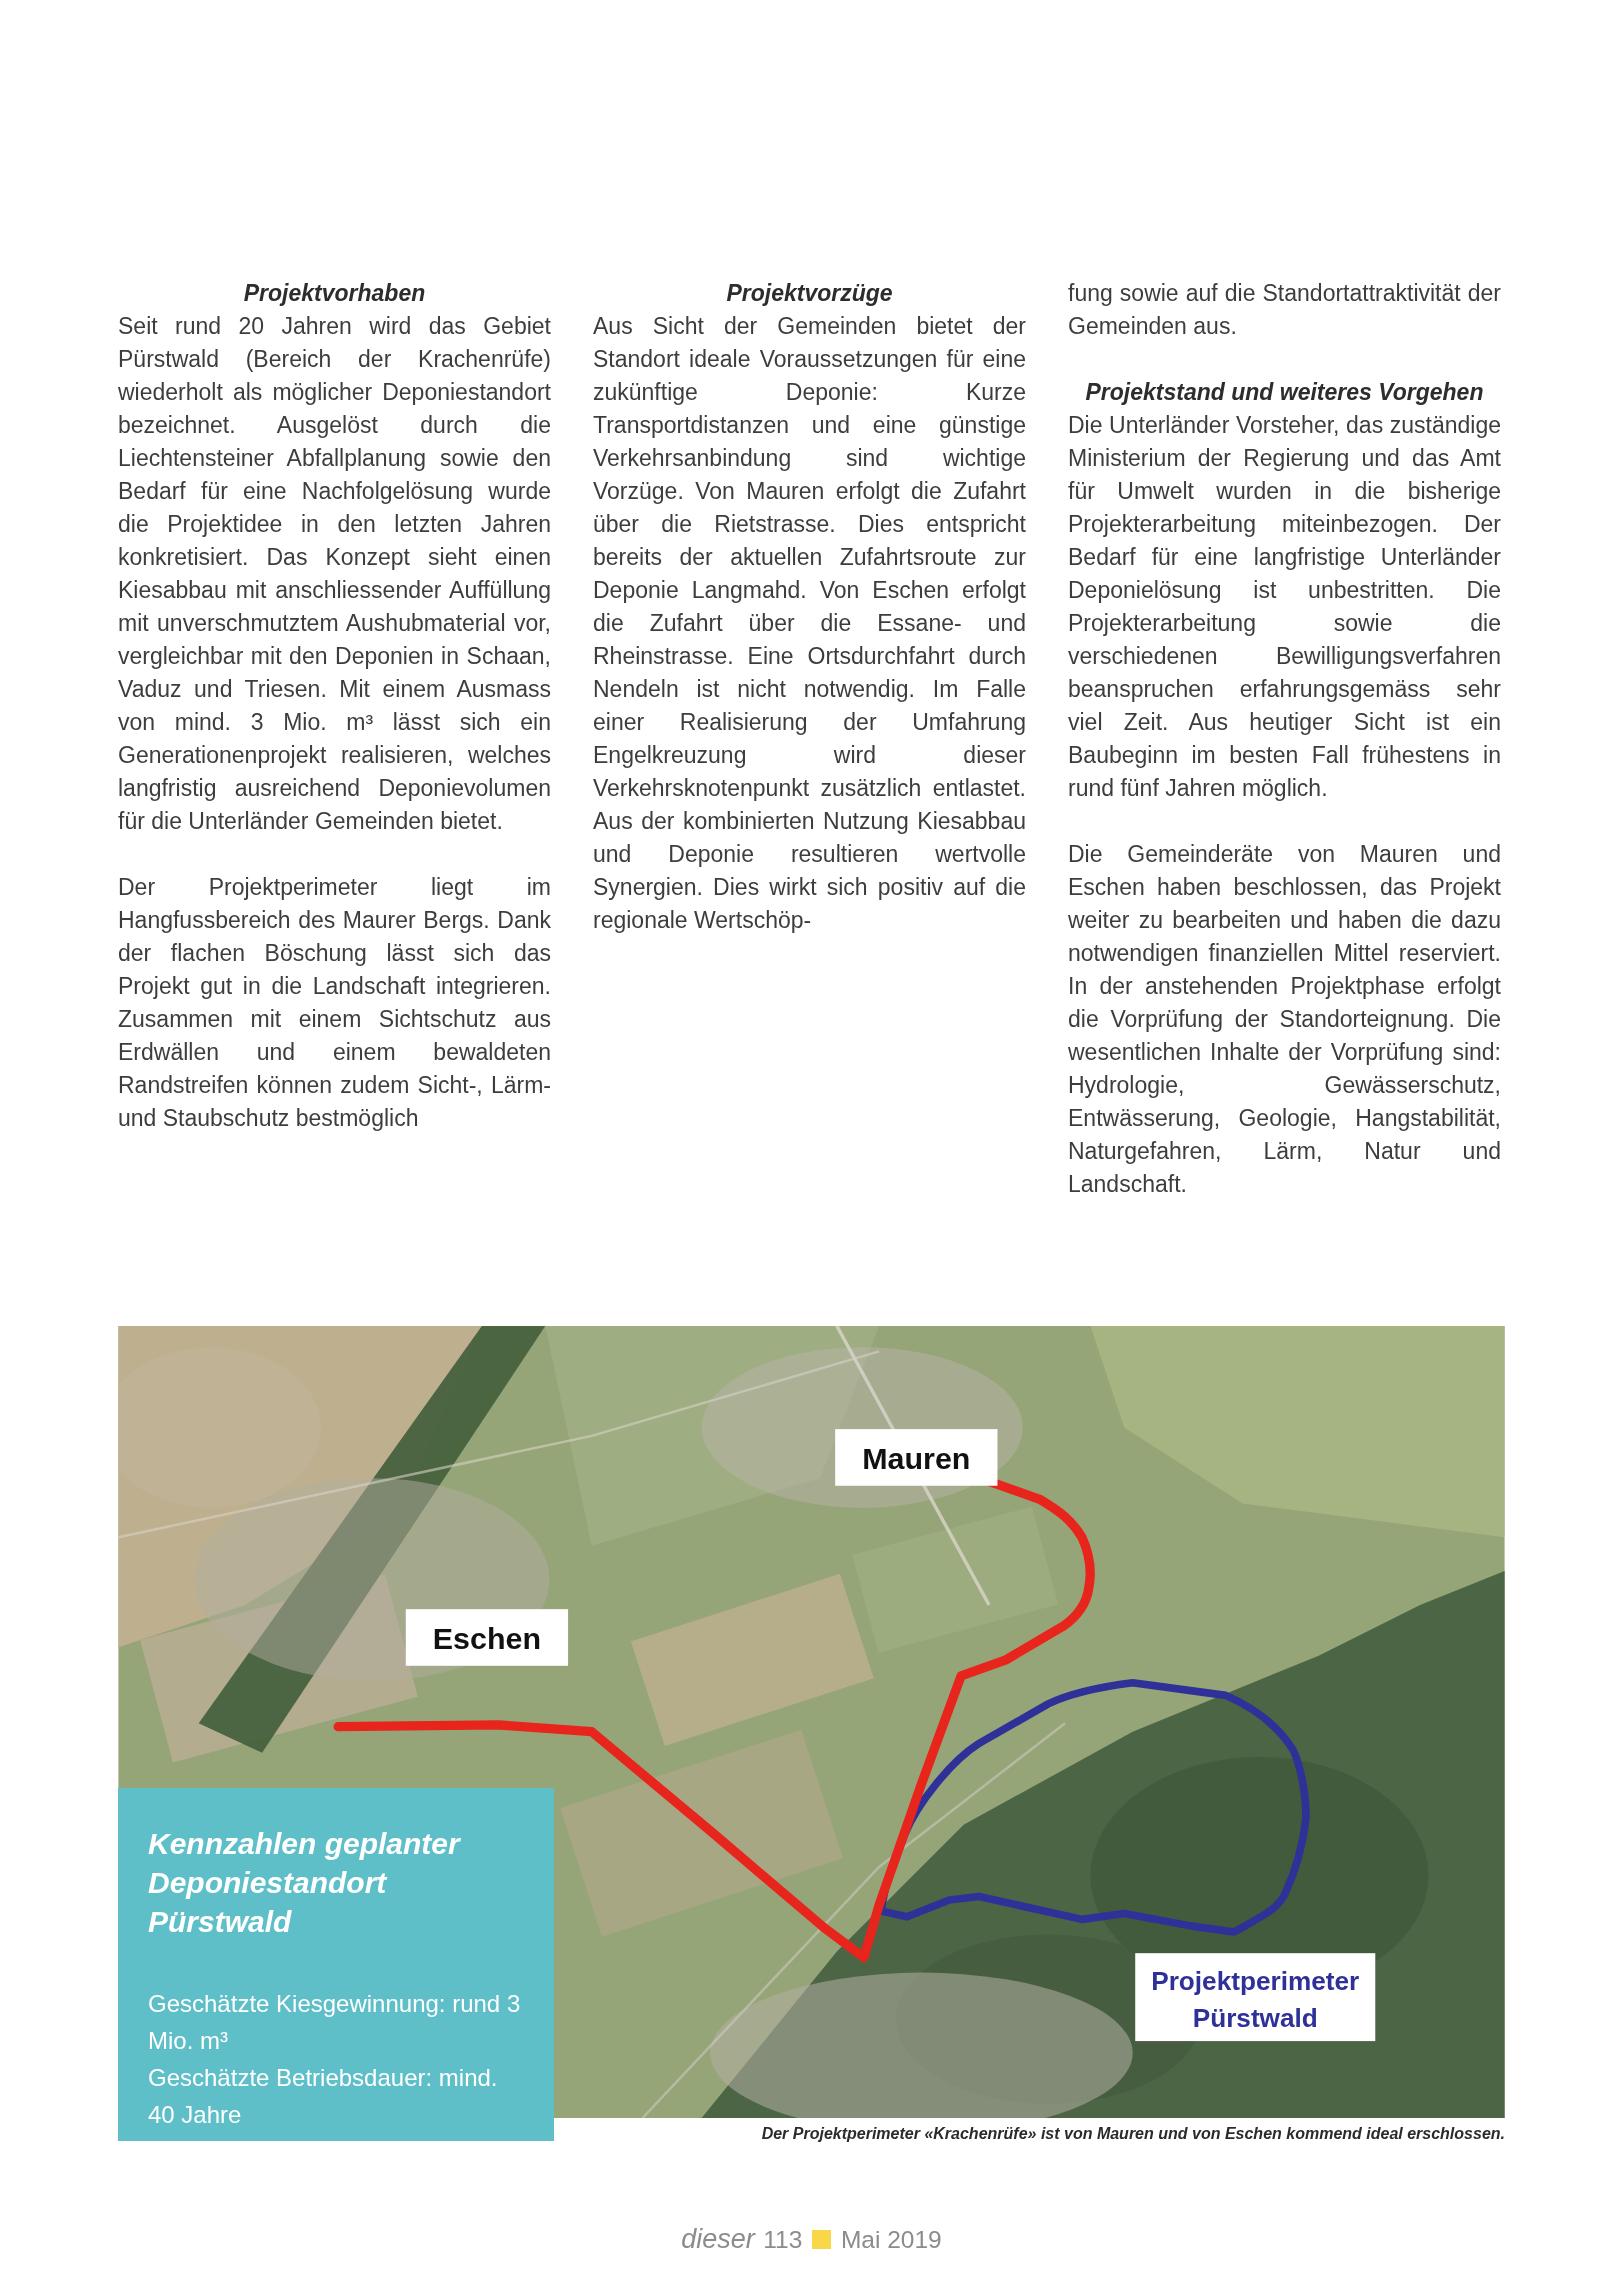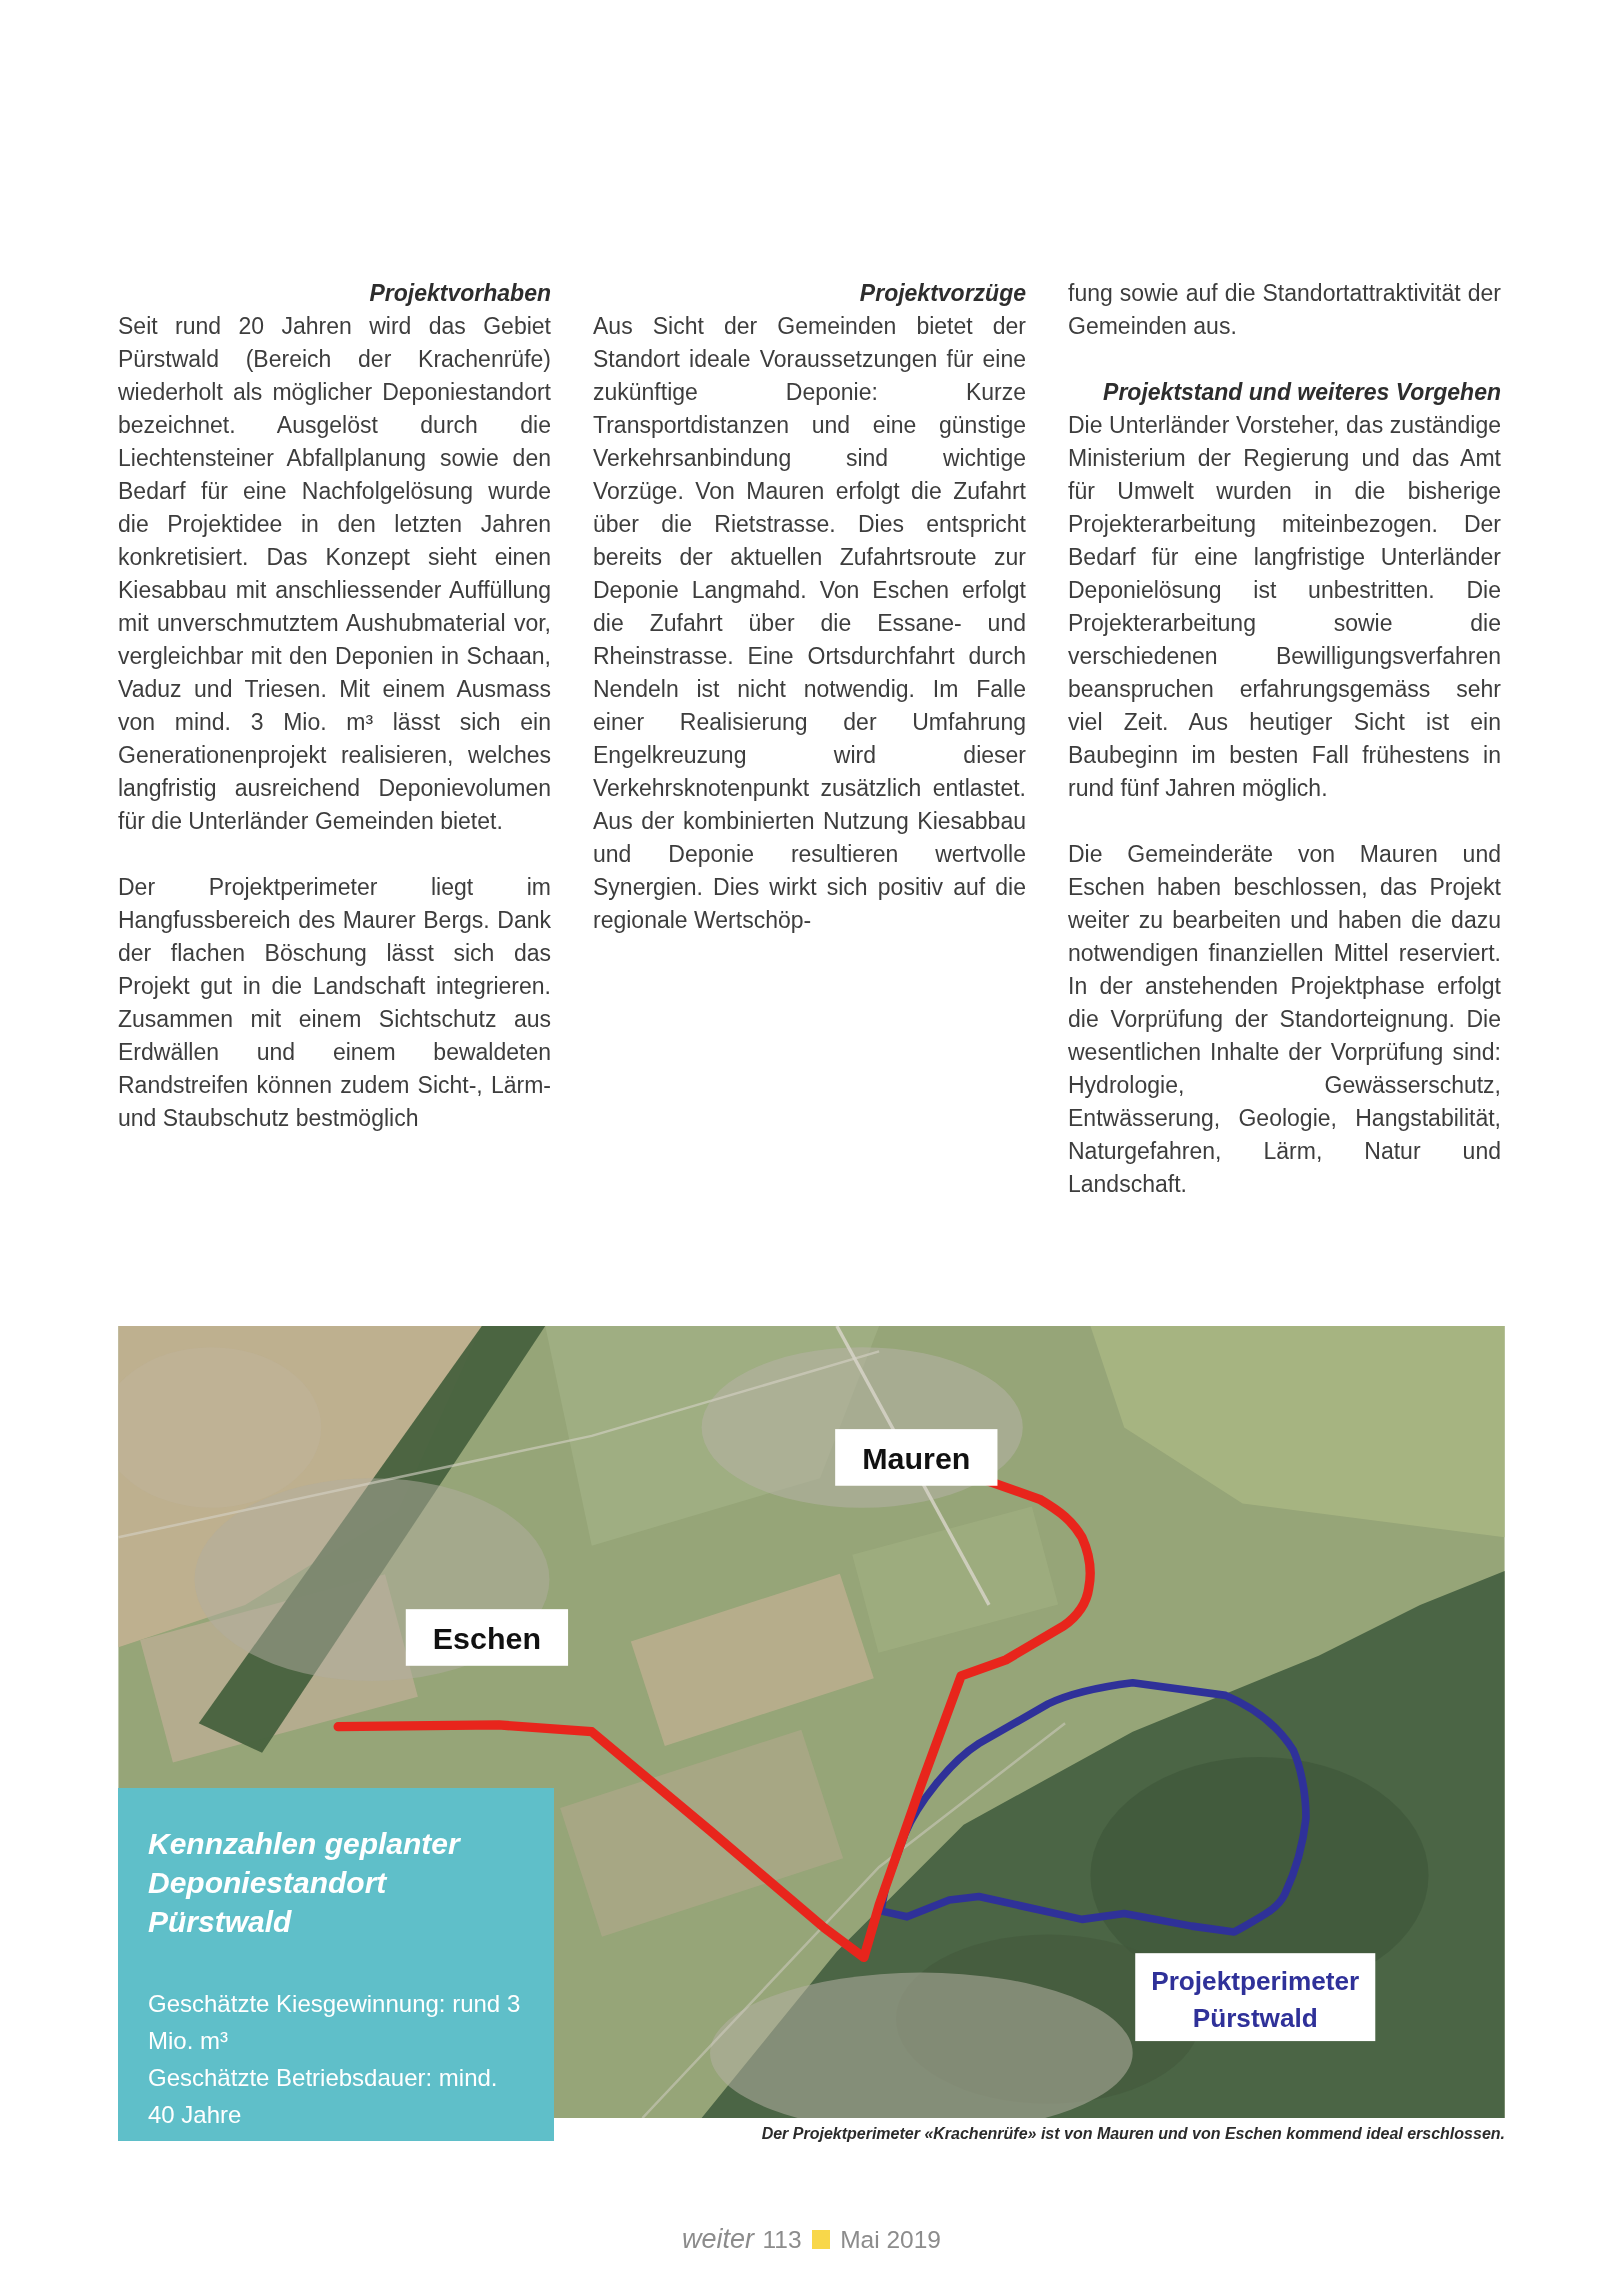--- a/index.html
+++ b/index.html
@@ -10,21 +10,21 @@
             font-size:34px;font-weight:300;letter-spacing:0.4px;}
   .pagehead .num{color:var(--pgray,#8d8478);}
   .pagehead .sep{color:#8f8f8f;padding:0 13.5px;font-weight:200;}
   .pagehead .sect{color:var(--accent,#58b6c8);}
   
   .col{position:absolute;top:277px;width:433px;font-size:23px;line-height:33px;
        text-align:justify;color:var(--body,#3d3d3d);}
   .col-1{left:118px;} .col-2{left:593px;} .col-3{left:1068px;}
   .col p{margin:0 0 33px 0;}
   .col h3{font-size:23px;line-height:33px;margin:0;font-weight:bold;font-style:italic;
-          color:#2d2d2d;text-align:right;}
+          color:#2d2d2d;text-align:center;}
   
   .mapfig{position:absolute;left:118px;top:1326px;width:1387px;height:792px;}
   .mapfig svg{display:block;width:1387px;height:792px;}
   .maplabel{font-weight:bold;fill:#111;}
   .perimlabel{font-weight:bold;fill:var(--blue,#2f3199);}
   .route{fill:none;stroke:var(--red,#e8251c);stroke-width:11;stroke-linejoin:round;stroke-linecap:round;}
   .perimeter{fill:none;stroke:var(--blue,#2f3199);stroke-width:9;stroke-linejoin:round;stroke-linecap:round;}
   
   .infobox{position:absolute;left:118px;top:1788px;width:436px;height:353px;
            background:var(--teal,#5fbfc9);color:#fff;box-sizing:border-box;padding:36px 30px 0 30px;}
@@ -123,17 +123,17 @@
     </div>
     <div class="ib-stats">
       <div>Geschätzte Kiesgewinnung: rund 3 Mio. m³</div>
       <div>Geschätzte Betriebsdauer: mind. 40 Jahre</div>
     </div>
   </div>
 
   <div class="mapcaption">Der Projektperimeter «Krachenrüfe» ist von Mauren und von Eschen kommend ideal erschlossen.</div>
 
   <div class="pagefoot">
-    <span class="mag">weiter</span><span>113</span><span class="sq"></span><span>Mai 2019</span>
+    <span class="mag">dieser</span><span>113</span><span class="sq"></span><span>Mai 2019</span>
   </div>
 
 </div>
 
 
 </body></html>

